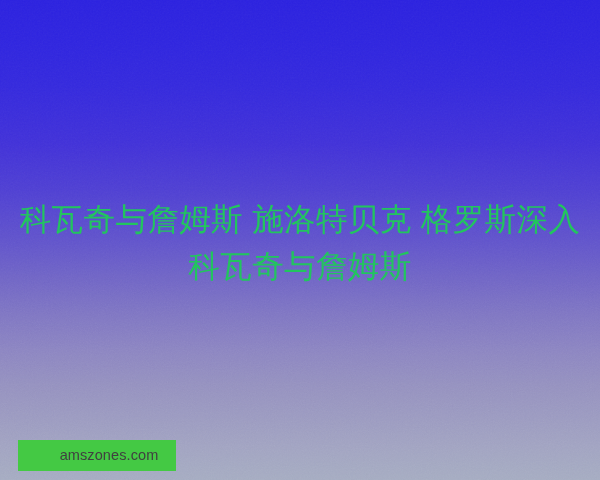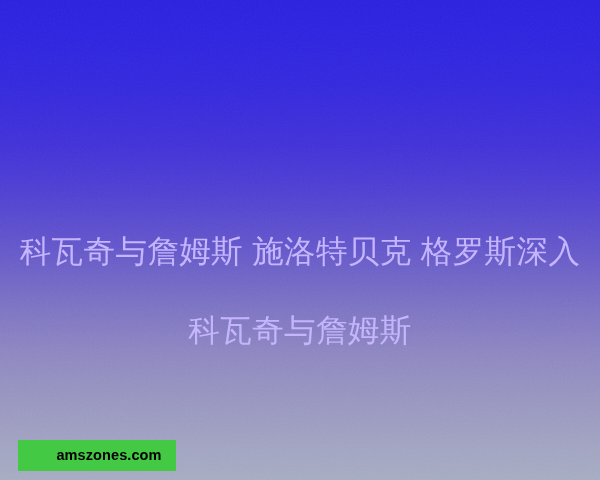--- a/index.html
+++ b/index.html
@@ -66,49 +66,48 @@
     position: absolute;
     left: 0;
     right: 0;
     top: 196px;
     text-align: center;
     padding: 0 18px;
     box-sizing: border-box;
   }
   .title-line {
     display: block;
-    color: #c4b5fd;
+    color: #22c55e;
     font-size: 31.5px;
     line-height: 47px;
     font-weight: 400;
     letter-spacing: 0.4px;
     white-space: nowrap;
     text-rendering: geometricPrecision;
-    margin-top: 32px;
   }
 
   
   .watermark {
     position: absolute;
     left: 18px;
     top: 440px;
     width: 158px;
     height: 31px;
     background: #44c944;
     display: flex;
     align-items: center;
     justify-content: center;
     box-sizing: border-box;
   }
   .watermark-label {
-    color: #000000;
+    color: #404040;
     font-size: 14.5px;
     line-height: 1;
     letter-spacing: 0.1px;
-    font-weight: 700;
+    font-weight: 400;
     white-space: nowrap;
     margin-left: 24px;
   }
 </style>
 </head>
 <body>
 
 <div id="stage">
 
   <div class="bg-gradient"></div>

